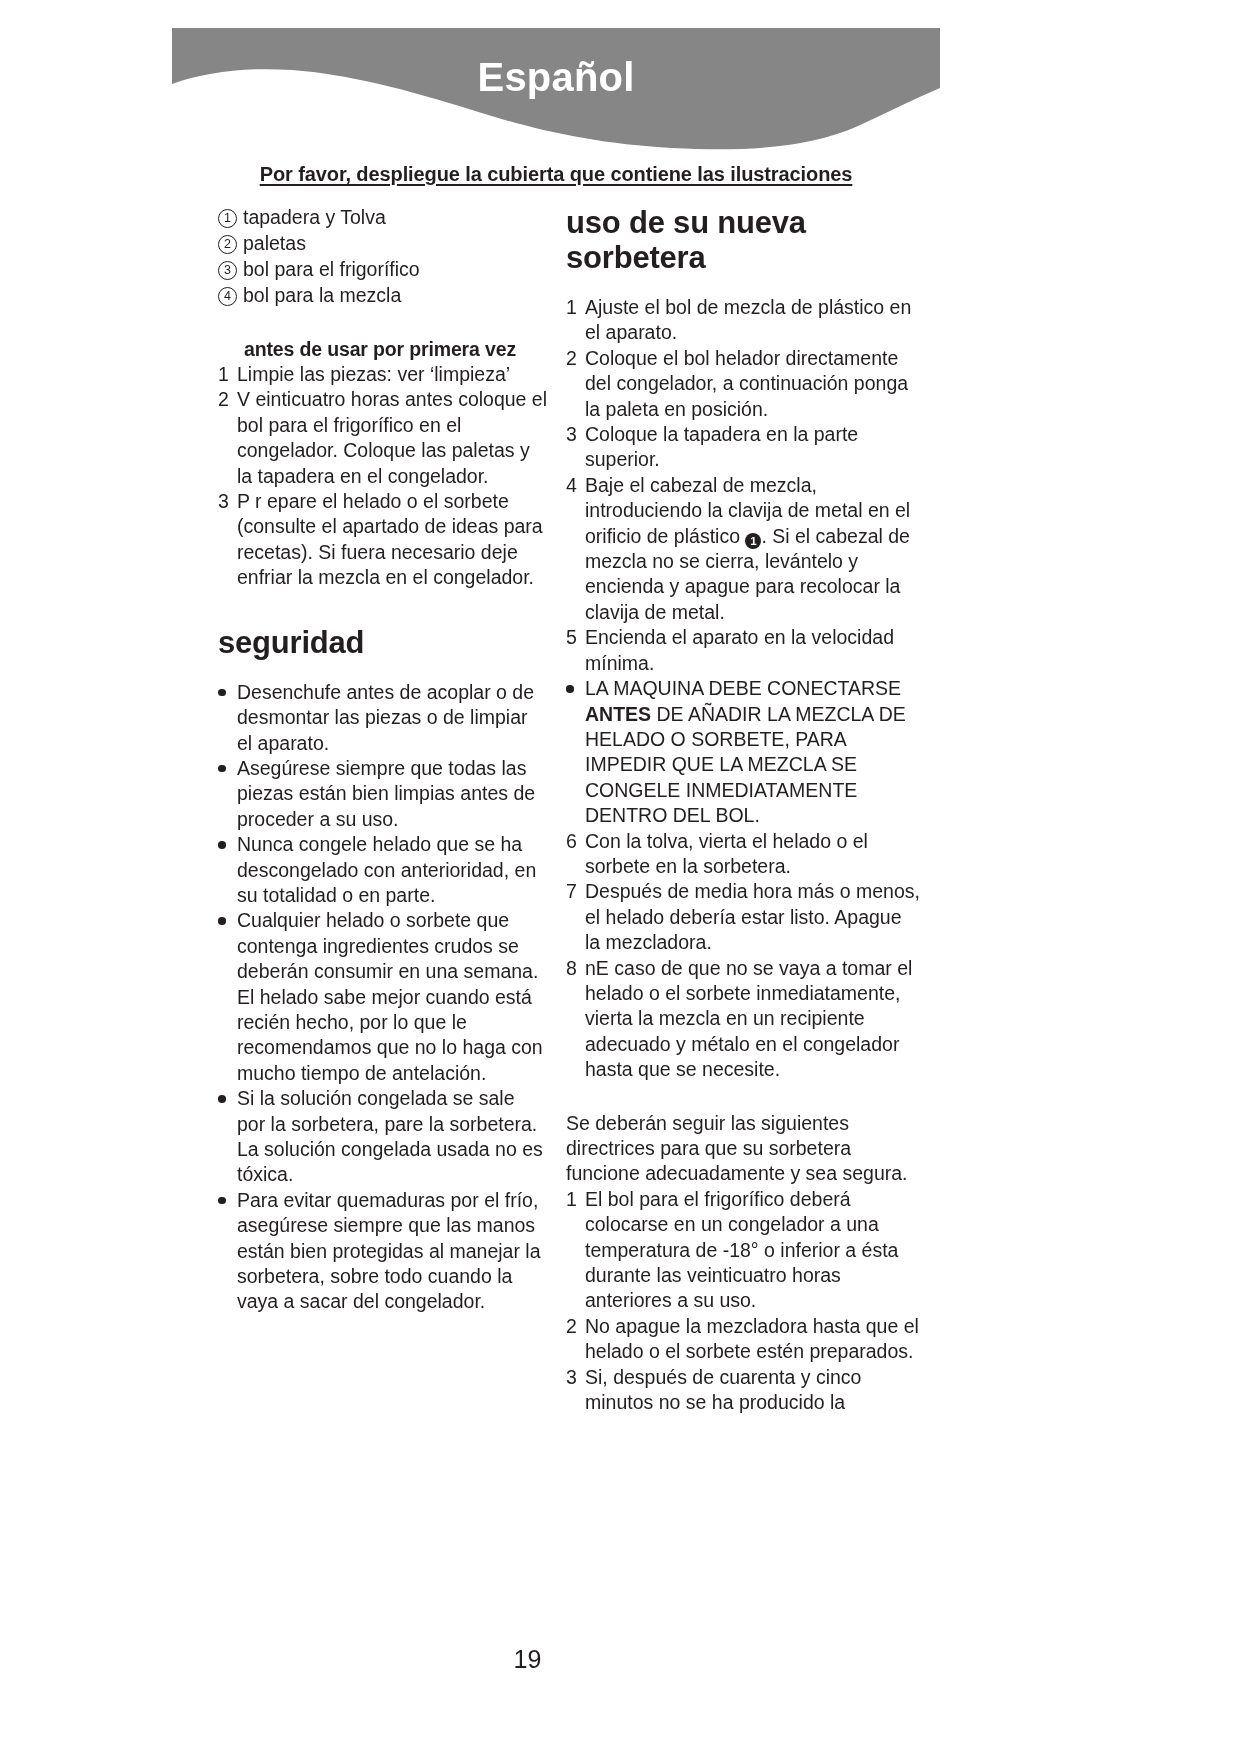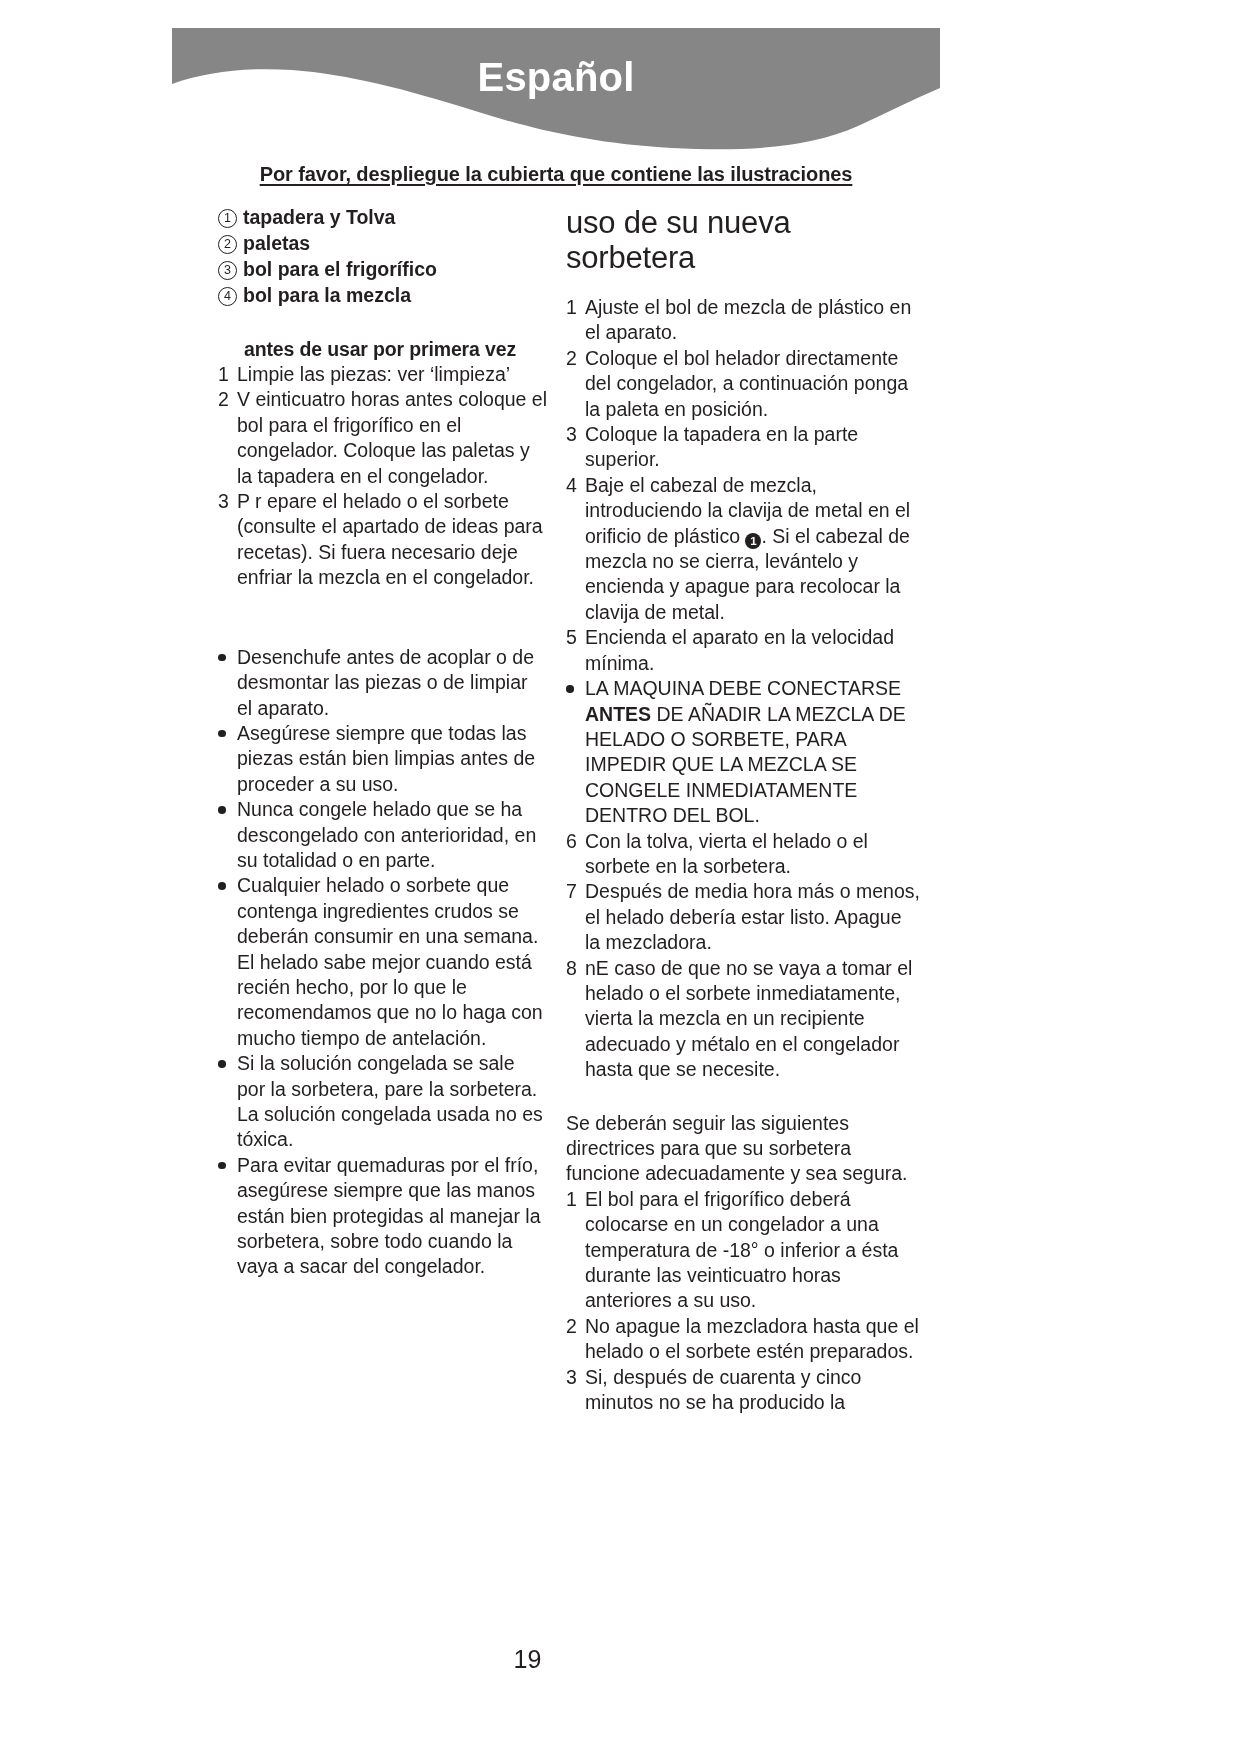--- a/index.html
+++ b/index.html
@@ -75,34 +75,34 @@
     width: 17px;
     height: 17px;
     border: 1.3px solid #231f20;
     border-radius: 50%;
     font-size: 12.5px;
     line-height: 16px;
     text-align: center;
     margin-right: 6px;
     margin-top: 4px;
   }
-  .part-label { flex: 1 1 auto; font-weight: bold; }
+  .part-label { flex: 1 1 auto; }
 
   
   .sub-bold {
     font-weight: bold;
     font-size: 19.5px;
     letter-spacing: -0.15px;
   }
   .indent-head { margin-left: 26px; }
 
   
   .big-head {
     font-size: 31px;
-    font-weight: normal;
+    font-weight: bold;
     line-height: 35px;
     letter-spacing: -0.2px;
   }
 
   
   .steps { }
   .step {
     display: flex;
     align-items: flex-start;
   }
@@ -214,20 +214,21 @@
       <span class="step-body">V  einticuatro horas antes coloque el bol para el frigorífico en el congelador. Coloque las paletas y la tapadera en el congelador.</span>
     </div>
     <div class="step">
       <span class="step-num">3</span>
       <span class="step-body">P  r  epare el helado o el sorbete (consulte el apartado de ideas para recetas). Si fuera necesario deje enfriar la mezcla en el congelador.</span>
     </div>
   </div>
 
   <div class="gap-lg"></div>
 
+  <div class="big-head">seguridad</div>
 
   <div class="gap-sm"></div>
 
   <div class="bullets">
     <div class="bullet">
       <span class="dot">
           <i></i>
         </span>
       <span class="bullet-body">Desenchufe antes de acoplar o de desmontar las piezas o de limpiar el aparato.</span>
     </div>

